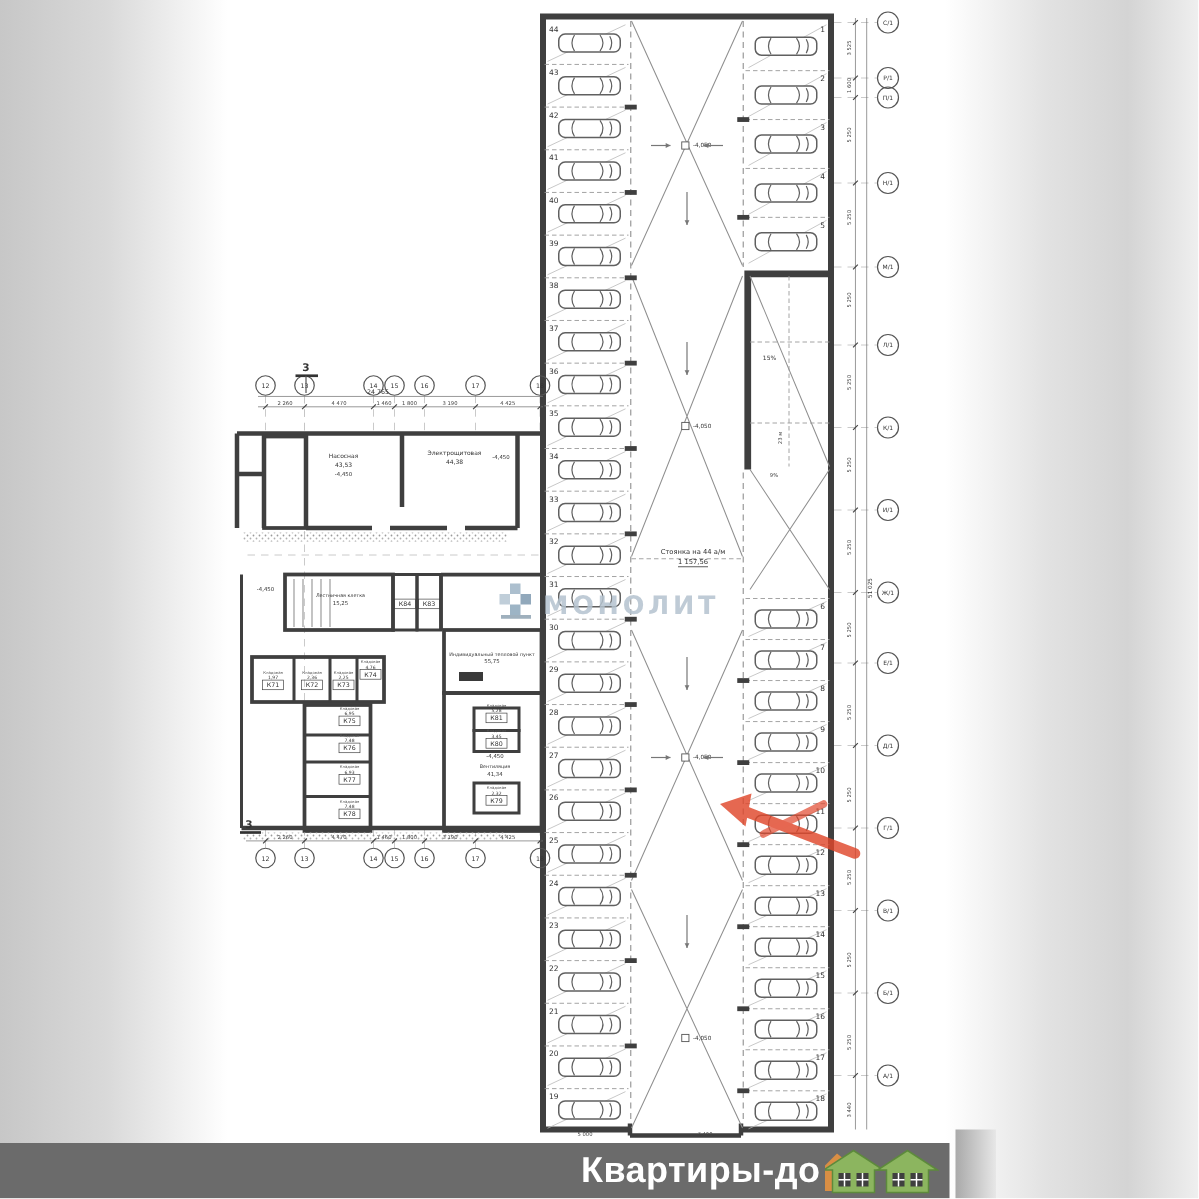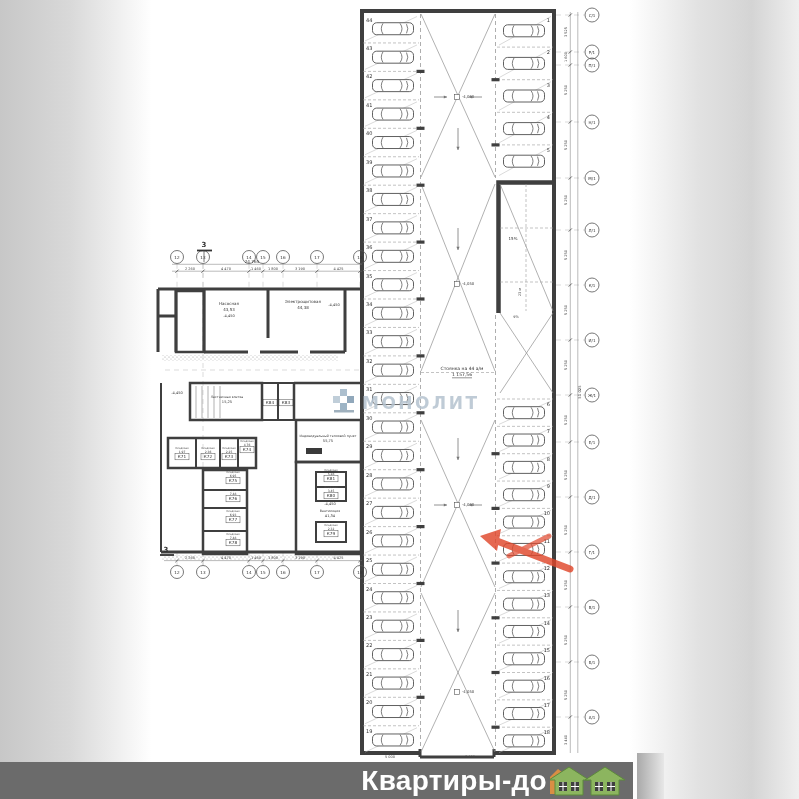--- a/index.html
+++ b/index.html
@@ -25,21 +25,21 @@
   .dash{stroke:#999;stroke-width:.8;stroke-dasharray:4 3;fill:none;}
   .dashL{stroke:#c4c4c4;stroke-width:.6;stroke-dasharray:5 4;fill:none;}
   .sep{stroke:#9a9a9a;stroke-width:.6;stroke-dasharray:3 2;fill:none;}
   .diag{stroke:#b5b5b5;stroke-width:.5;fill:none;}
   .dim{stroke:#777;stroke-width:.5;fill:none;}
   .tick{stroke:#444;stroke-width:.8;fill:none;}
   .axc{fill:none;stroke:#555;stroke-width:.8;}
   .footer{position:absolute;left:0;top:762px;width:633px;height:37px;background:#6b6b6b;z-index:6;
     display:flex;align-items:center;justify-content:flex-end;gap:2px;
     padding-right:6px;box-sizing:border-box;}
-  .footer .txt{color:#fff;font-weight:bold;font-size:28px;letter-spacing:.3px;line-height:1;
+  .footer .txt{color:#fff;font-weight:bold;font-size:24px;letter-spacing:.3px;line-height:1;
     font-family:"Liberation Sans",sans-serif;}
   .houses{display:block;margin:0 1px 2px 1px;}
 </style>
 </head>
 <body>
 
 <div id="stage">
   <div class="vignette-left"></div>
   <div class="vignette-right"></div>
   <div class="grad-square"></div>

